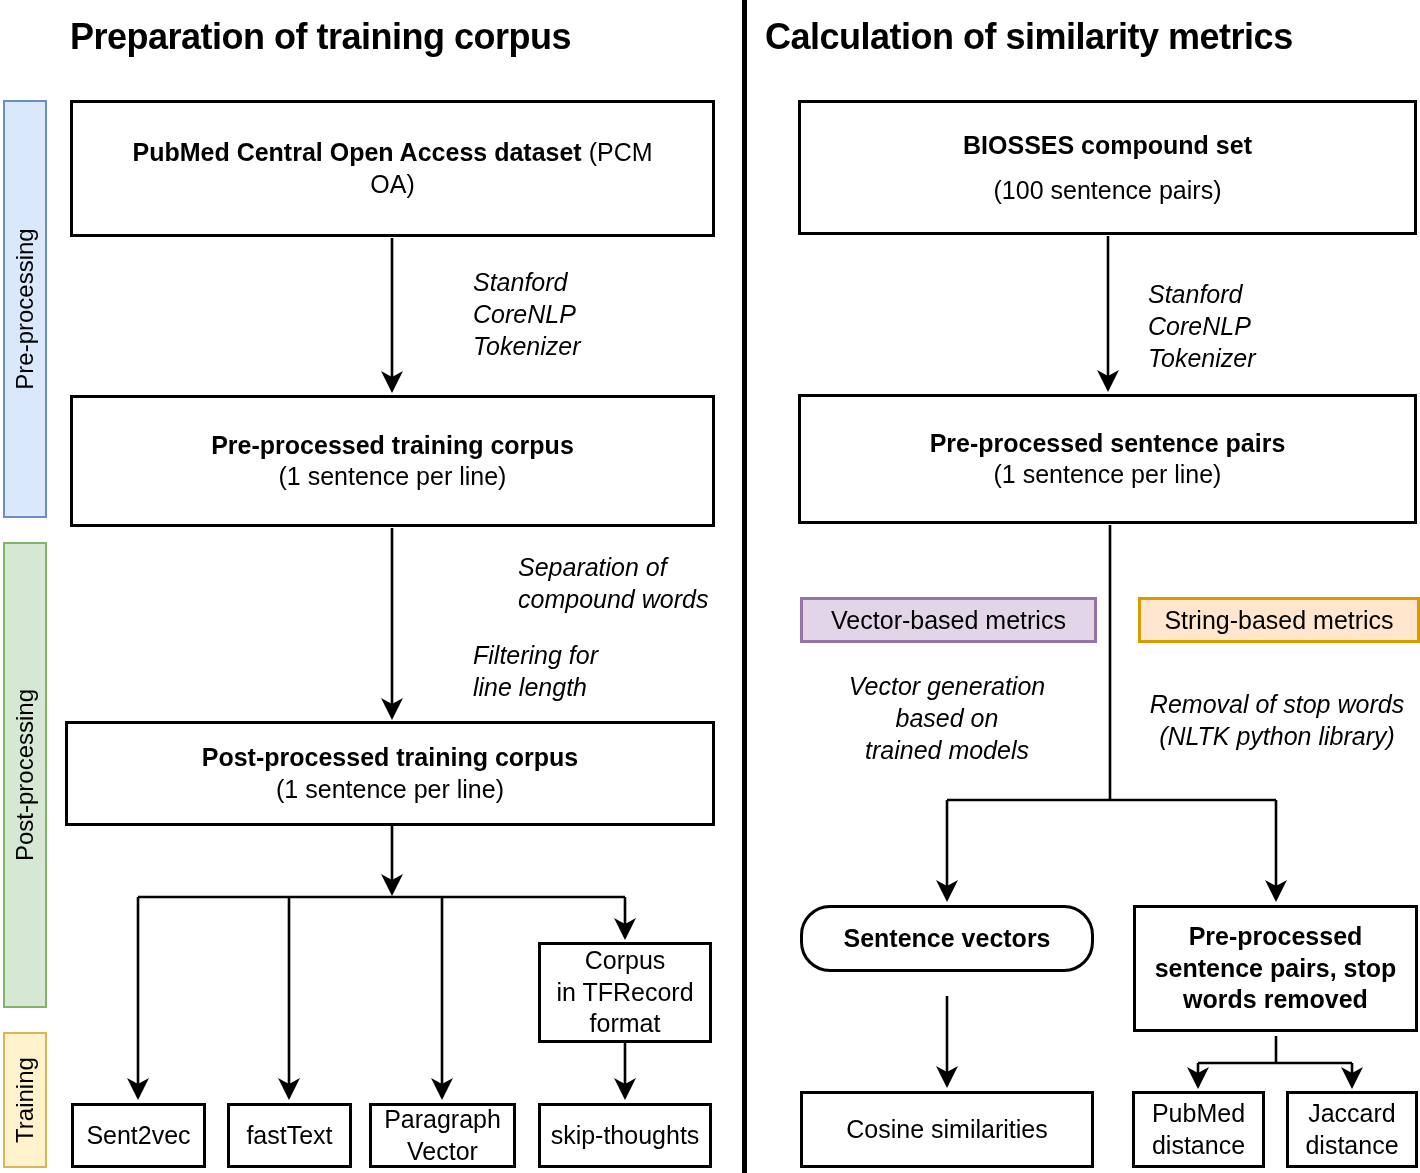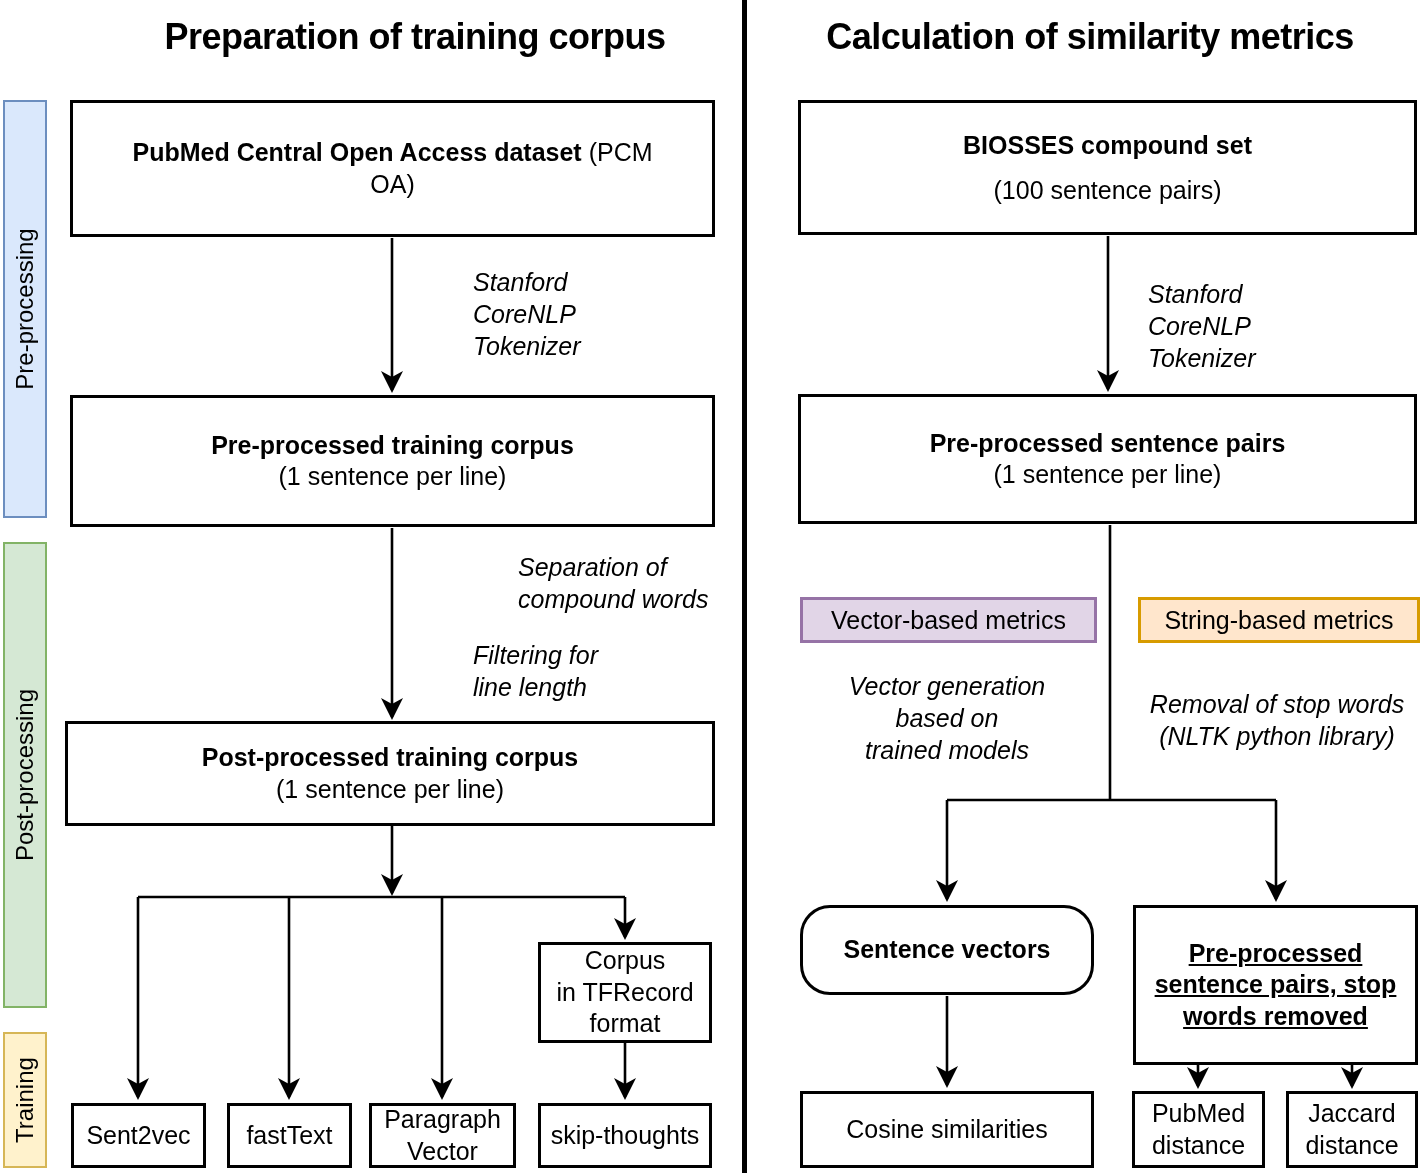--- a/index.html
+++ b/index.html
@@ -4,21 +4,21 @@
 <style>
   html,body{margin:0;padding:0;background:#ffffff;}
   #stage{
     position:relative;width:1420px;height:1173px;background:#ffffff;
     font-family:"Liberation Sans","DejaVu Sans",sans-serif;color:#000;
     overflow:hidden;
   }
   svg.wires{position:absolute;left:0;top:0;z-index:1;}
   .title{
     position:absolute;z-index:3;font-weight:bold;font-size:36px;
-    text-align:center;letter-spacing:-0.5px;white-space:nowrap;
+    letter-spacing:-0.5px;white-space:nowrap;
   }
   .box{
     position:absolute;z-index:2;box-sizing:border-box;background:#fff;
     border:3px solid #000;display:flex;align-items:center;justify-content:center;
     text-align:center;font-size:25px;line-height:1.26;
   }
   .box .txt{white-space:pre-line;padding:0 4px;}
   .box .b{font-weight:bold;}
   .box.widelh .txt{line-height:1.78;}
   .box.boldtxt{font-weight:bold;}
@@ -144,25 +144,25 @@
 (1 sentence per line)</span></div>
   </div>
 
   <div class="catlabel" style="left: 800px; top: 597px; width: 297px; height: 46px; background-color: rgb(225, 213, 231); border-color: rgb(150, 115, 166);">
     <span>Vector-based metrics</span>
   </div>
   <div class="catlabel" style="left: 1138px; top: 597px; width: 282px; height: 46px; background-color: rgb(255, 230, 204); border-color: rgb(215, 155, 0);">
     <span>String-based metrics</span>
   </div>
 
-  <div class="box boldtxt" style="left:800px;top:905px;width:294px;height:90px;border-radius:30px;">
+  <div class="box boldtxt" style="left:800px;top:905px;width:294px;height:67px;border-radius:30px;">
     <div class="txt">Sentence vectors</div>
   </div>
 
-  <div class="box boldtxt" style="left:1133px;top:905px;width:285px;height:160px;text-decoration:underline;">
+  <div class="box boldtxt" style="left:1133px;top:905px;width:285px;height:127px;">
     <div class="txt" style="padding:0 2px;">Pre-processed
 sentence pairs, stop
 words removed</div>
   </div>
 
   <div class="box" style="left:800px;top:1091px;width:294px;height:77px;">
     <div class="txt">Cosine similarities</div>
   </div>
   <div class="box" style="left:1132px;top:1091px;width:133px;height:77px;">
     <div class="txt">PubMed

